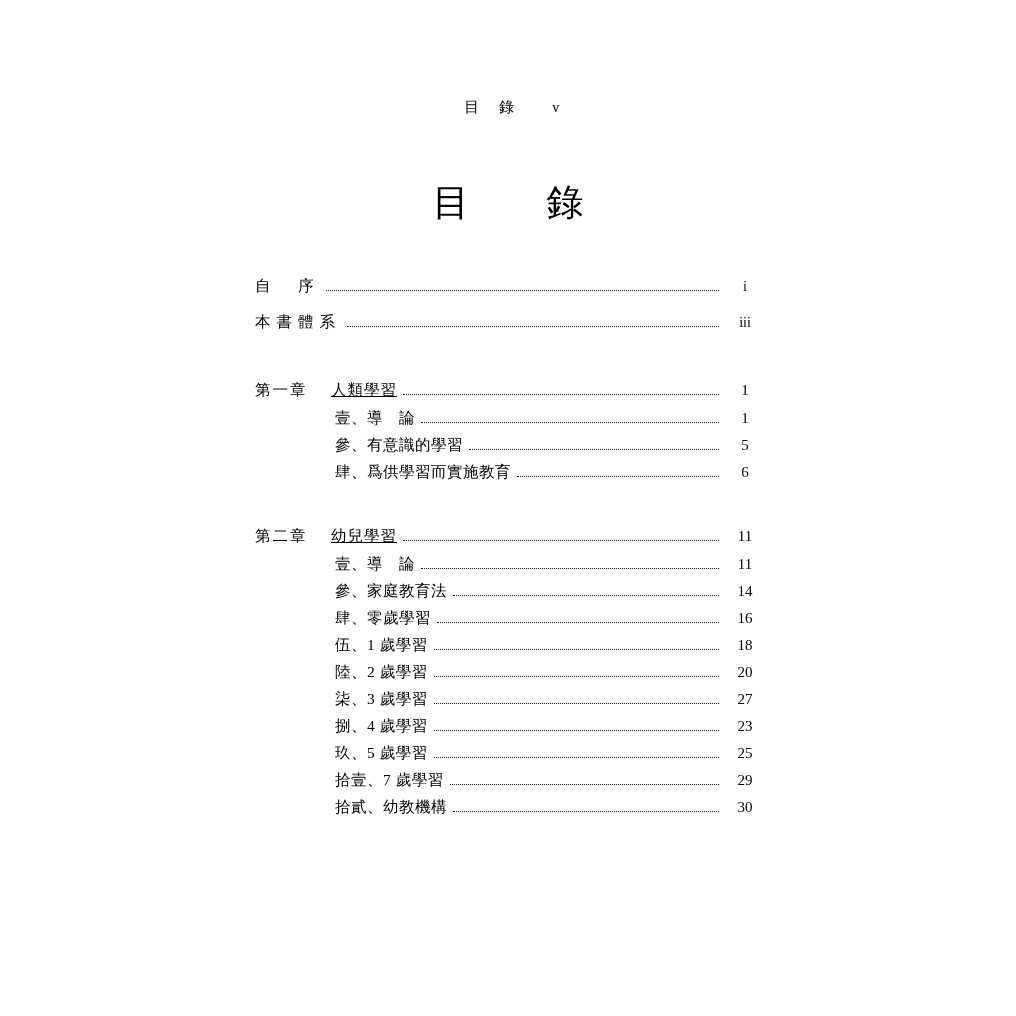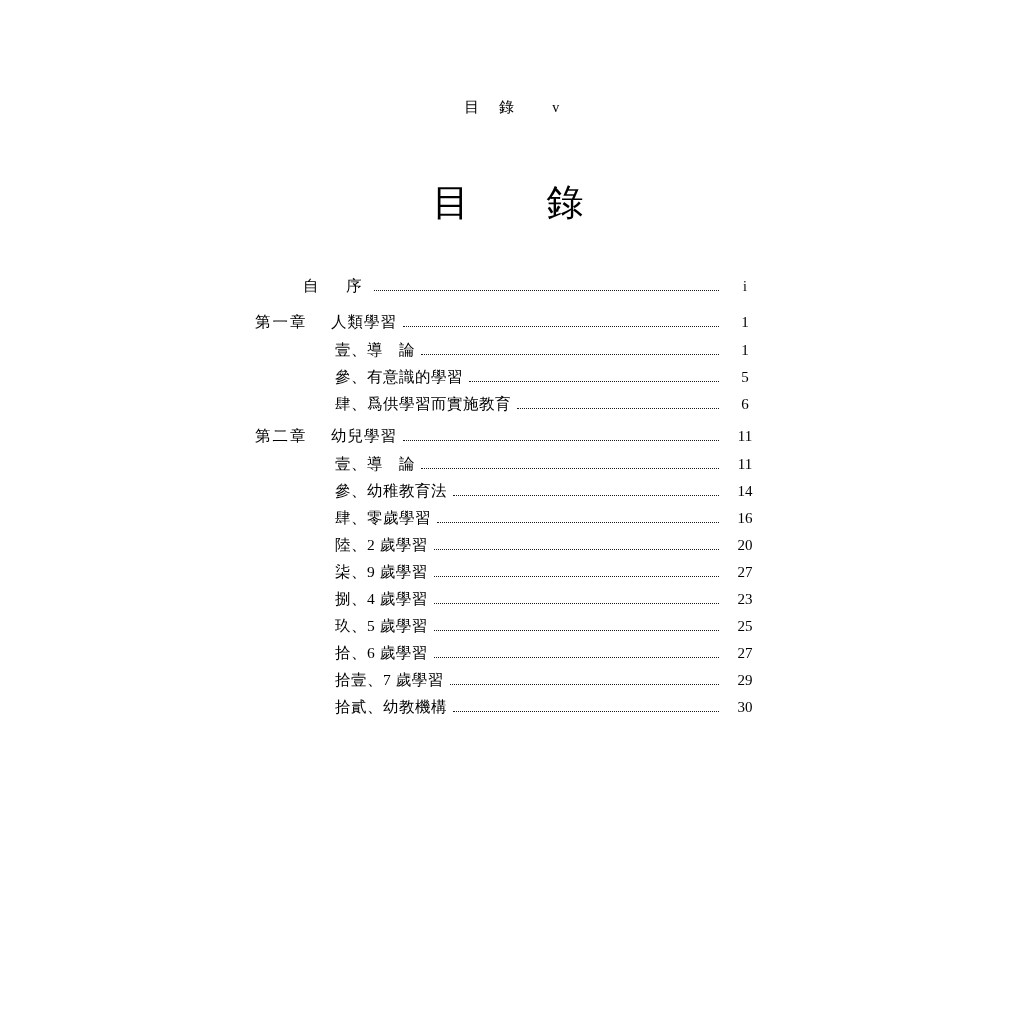--- a/index.html
+++ b/index.html
@@ -71,36 +71,38 @@
   }
 
   .toc-row {
     display: flex;
     align-items: baseline;
     font-size: 15.5px;
     line-height: 1.0;
     white-space: nowrap;
   }
 
-  .toc-row.level-front { margin-bottom: 18px; margin-left: 48px; }
+  .toc-row.level-front { margin-bottom: 18px; }
   .toc-row.level-chapter { margin-bottom: 10px; }
   .toc-row.level-section { margin-bottom: 9px; justify-content: space-between; }
 
   .gap-before-chapter { margin-top: 14px; }
 
   .label-front {
     letter-spacing: 6px;
   }
   .chapter-no {
     display: inline-block;
     width: 76px;
     letter-spacing: 2px;
+    margin-top: 32px;
   }
   .chapter-title {
     letter-spacing: 1px;
+    text-decoration: underline;
   }
   .section-indent {
     display: inline-block;
     width: 80px;
   }
   .section-title {
     letter-spacing: 0.5px;
   }
 
   .leader {
@@ -133,20 +135,25 @@
   </div>
 
   <h1 class="doc-title">目　錄</h1>
 
   <div class="toc" id="toc-list">
       <div class="toc-row level-front">
         <span class="label-front">自　序</span>
         <span class="leader"></span>
         <span class="pageno roman">i</span>
       </div>
+      <div class="toc-row level-front">
+        <span class="label-front">本書體系</span>
+        <span class="leader"></span>
+        <span class="pageno roman">iii</span>
+      </div>
       <div class="toc-row level-chapter gap-before-chapter">
         <span class="chapter-no">第一章</span>
         <span class="chapter-title">人類學習</span>
         <span class="leader"></span>
         <span class="pageno">1</span>
       </div>
       <div class="toc-row level-section">
         <span class="section-indent"></span>
         <span class="section-title">壹、導　論</span>
         <span class="leader"></span>
@@ -171,62 +178,62 @@
         <span class="pageno">11</span>
       </div>
       <div class="toc-row level-section">
         <span class="section-indent"></span>
         <span class="section-title">壹、導　論</span>
         <span class="leader"></span>
         <span class="pageno">11</span>
       </div>
       <div class="toc-row level-section">
         <span class="section-indent"></span>
-        <span class="section-title">參、幼稚教育法</span>
+        <span class="section-title">參、家庭教育法</span>
         <span class="leader"></span>
         <span class="pageno">14</span>
       </div>
       <div class="toc-row level-section">
         <span class="section-indent"></span>
         <span class="section-title">肆、零歲學習</span>
         <span class="leader"></span>
         <span class="pageno">16</span>
       </div>
       <div class="toc-row level-section">
         <span class="section-indent"></span>
+        <span class="section-title">伍、1 歲學習</span>
+        <span class="leader"></span>
+        <span class="pageno">18</span>
+      </div>
+      <div class="toc-row level-section">
+        <span class="section-indent"></span>
         <span class="section-title">陸、2 歲學習</span>
         <span class="leader"></span>
         <span class="pageno">20</span>
       </div>
       <div class="toc-row level-section">
         <span class="section-indent"></span>
-        <span class="section-title">柒、9 歲學習</span>
+        <span class="section-title">柒、3 歲學習</span>
         <span class="leader"></span>
         <span class="pageno">27</span>
       </div>
       <div class="toc-row level-section">
         <span class="section-indent"></span>
         <span class="section-title">捌、4 歲學習</span>
         <span class="leader"></span>
         <span class="pageno">23</span>
       </div>
       <div class="toc-row level-section">
         <span class="section-indent"></span>
         <span class="section-title">玖、5 歲學習</span>
         <span class="leader"></span>
         <span class="pageno">25</span>
       </div>
       <div class="toc-row level-section">
         <span class="section-indent"></span>
-        <span class="section-title">拾、6 歲學習</span>
-        <span class="leader"></span>
-        <span class="pageno">27</span>
-      </div>
-      <div class="toc-row level-section">
-        <span class="section-indent"></span>
         <span class="section-title">拾壹、7 歲學習</span>
         <span class="leader"></span>
         <span class="pageno">29</span>
       </div>
       <div class="toc-row level-section">
         <span class="section-indent"></span>
         <span class="section-title">拾貳、幼教機構</span>
         <span class="leader"></span>
         <span class="pageno">30</span>
       </div>

